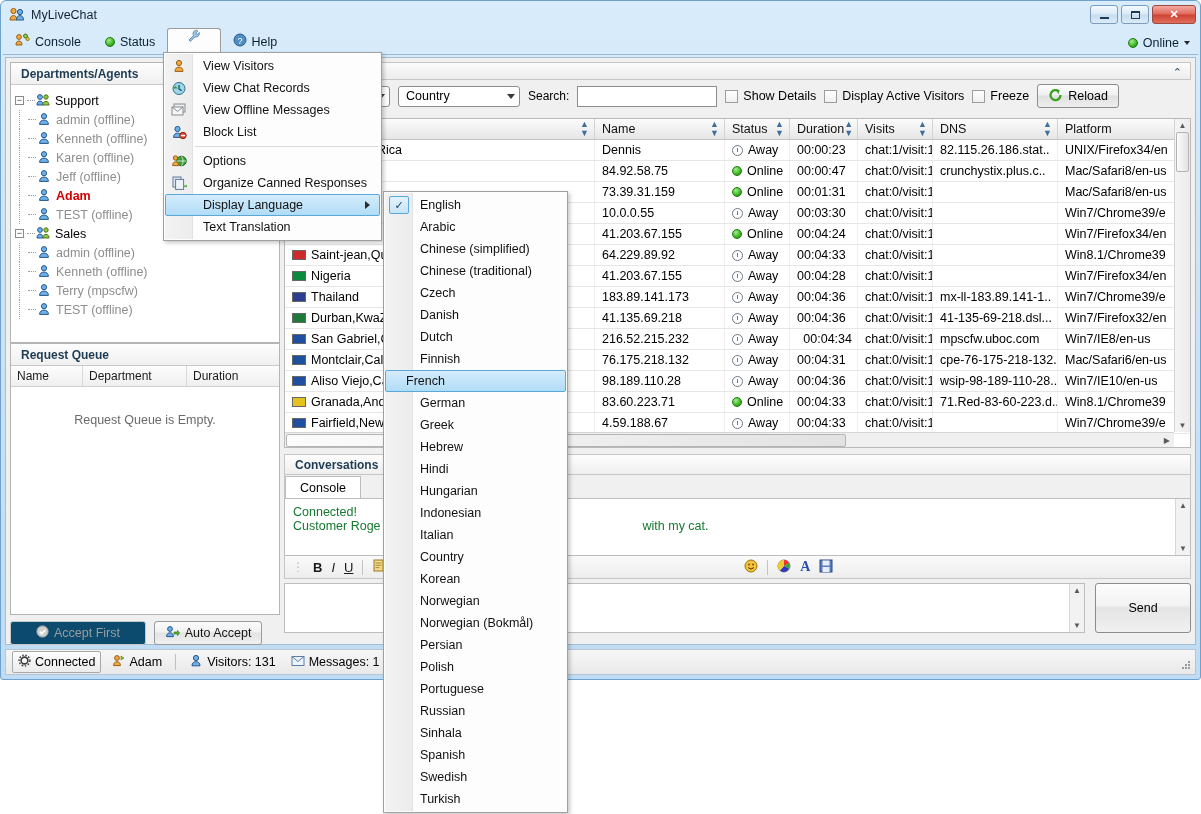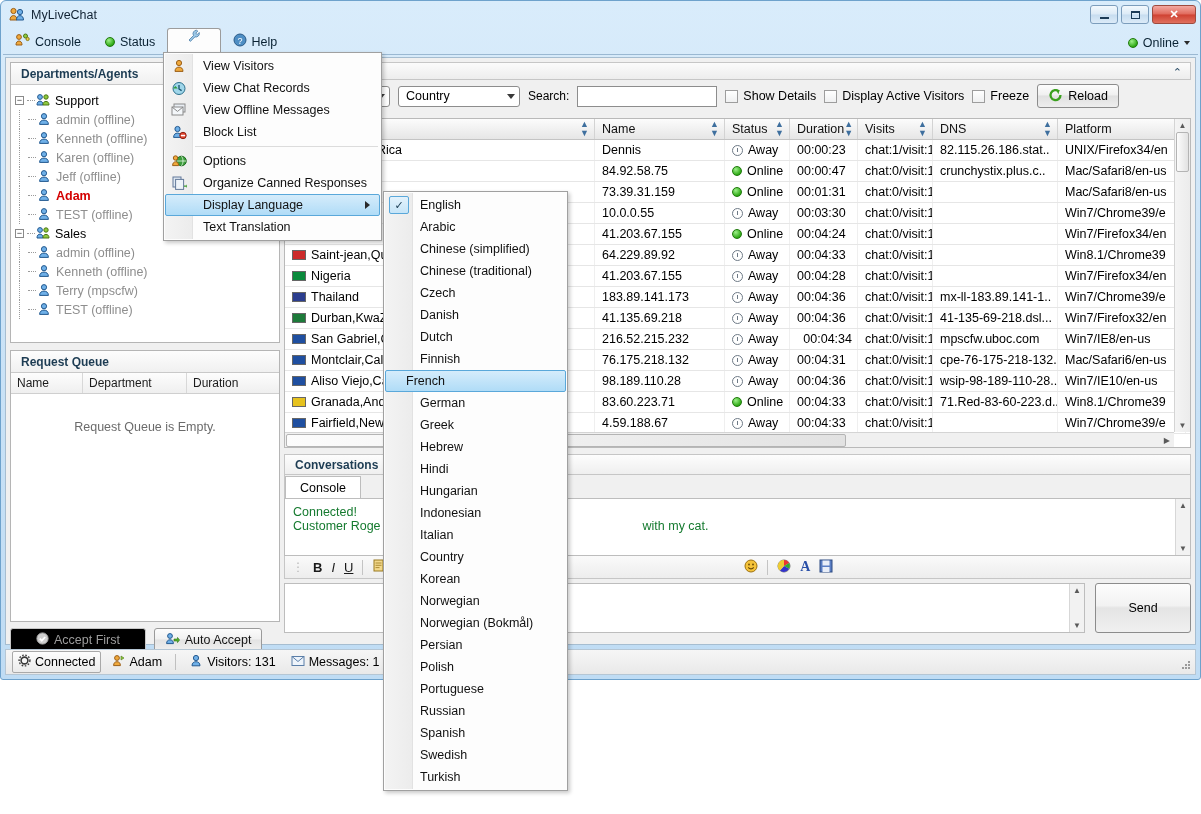--- a/index.html
+++ b/index.html
@@ -106,21 +106,21 @@
     background: linear-gradient(to bottom,#fdfdfd,#efefef); font-size: 12px; }
   .rq-cols div { padding: 3px 6px; border-right: 1px solid #d8d8d8; color: #1b1b1b; }
   .rq-empty { text-align: center; color: #6b6b6b; padding-top: 26px; font-size: 12.5px; }
   .lbtns { display: flex; gap: 8px; margin-top: 6px; }
   .btn {
     border: 1px solid #9a9a9a; border-radius: 3px;
     background: linear-gradient(to bottom,#fcfcfc 0%,#f1f1f1 45%,#e3e3e3 50%,#f0f0f0 100%);
     display: flex; align-items: center; justify-content: center; gap: 5px;
     font-size: 12.5px; color: #161616; height: 24px;
   }
-  .btn.disabled { color: #9d9d9d; border-color: #c7c7c7; background: #000000; }
+  .btn.disabled { color: #9d9d9d; border-color: #c7c7c7; background: #0c4a6e; }
 
   
   .rightcol { position: absolute; left: 278px; right: 4px; top: 4px; bottom: 4px; }
   .collapse-bar { height: 18px; background: linear-gradient(to bottom,#fbfbfb,#ededed);
     border: 1px solid #c6c6c6; position: relative; }
   .collapse-bar .chev { position: absolute; right: 8px; top: 3px; color: #2a4c66; font-size: 11px; }
 
   .toolbar2 {
     height: 32px; display: flex; align-items: center; gap: 8px; padding: 0 6px;
     background: #f0f0f0;
@@ -431,21 +431,21 @@
                       <path d="M3.6 12.4c0-3 2-4.3 4.4-4.3s4.4 1.3 4.4 4.3z" fill="#6fb0e8" stroke="#23598f"></path>
                     </svg>
               </span>
               <span class="tlabel off">TEST (offline)</span>
             </div>
           </div>
 
         </div>
       </div>
 
-      <div class="panel" style="margin-top:7px; height:272px;">
+      <div class="panel" style="margin-top:0; height:272px;">
         <div class="panel-head">Request Queue</div>
         <div class="rq-cols">
           <div style="width:72px">Name</div>
           <div style="width:104px">Department</div>
           <div style="flex:1;border-right:none">Duration</div>
         </div>
         <div class="rq-empty">Request Queue is Empty.</div>
       </div>
 
       <div class="lbtns">
@@ -1037,20 +1037,23 @@
         <div class="lmrow">
           <span class="mlabel">Polish</span>
         </div>
         <div class="lmrow">
           <span class="mlabel">Portuguese</span>
         </div>
         <div class="lmrow">
           <span class="mlabel">Russian</span>
         </div>
         <div class="lmrow">
+          <span class="mlabel">Sinhala</span>
+        </div>
+        <div class="lmrow">
           <span class="mlabel">Spanish</span>
         </div>
         <div class="lmrow">
           <span class="mlabel">Swedish</span>
         </div>
         <div class="lmrow">
           <span class="mlabel">Turkish</span>
         </div>
       </div>
 </div>

